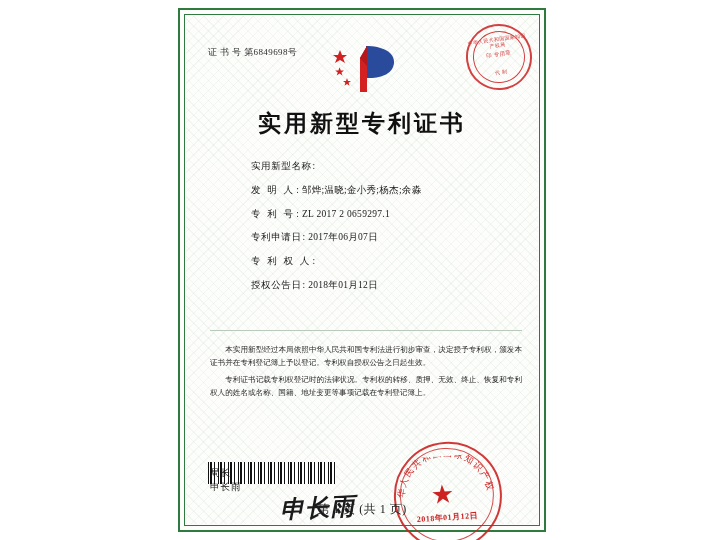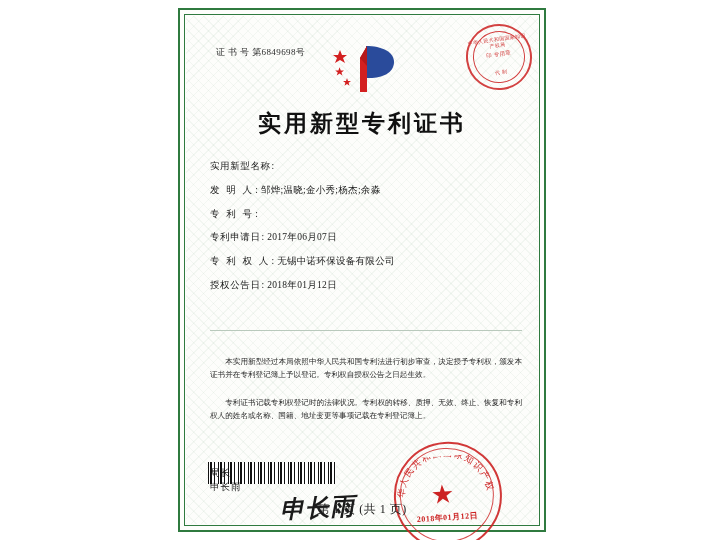--- a/index.html
+++ b/index.html
@@ -47,21 +47,21 @@
     bottom: 6px;
     background:
       repeating-linear-gradient(45deg, rgba(47,122,63,0.05) 0 1px, rgba(255,255,255,0) 1px 7px),
       repeating-linear-gradient(-45deg, rgba(47,122,63,0.05) 0 1px, rgba(255,255,255,0) 1px 7px);
     pointer-events: none;
   }
 
   
   .serial {
     position: absolute;
-    left: 36px;
+    left: 28px;
     top: 36px;
     font-size: 9px;
     color: #2b2b2b;
     letter-spacing: 0.4px;
     text-align: right;
   }
 
   
   .top-seal {
     position: absolute;
@@ -129,20 +129,21 @@
     align-items: flex-start;
     margin-bottom: 11px;
     font-size: 9.5px;
     color: #1a1a1a;
     line-height: 1.35;
   }
   .field-label {
     flex: 0 0 auto;
     letter-spacing: 2.2px;
     white-space: nowrap;
+    margin-left: 41px;
   }
   .field-label.wide { letter-spacing: 0.6px; }
   .field-sep {
     flex: 0 0 auto;
     padding: 0 3px 0 1px;
   }
   .field-value {
     flex: 1 1 auto;
     letter-spacing: 0.3px;
   }
@@ -162,21 +163,21 @@
     position: absolute;
     left: 30px;
     top: 330px;
     width: 312px;
     font-size: 7.6px;
     line-height: 1.65;
     color: #2a2a2a;
     text-align: justify;
   }
   .body-text p {
-    margin: 16px 0 5px 0;
+    margin: 4px 0 5px 0;
     text-indent: 15.2px;
   }
 
   
   .barcode {
     position: absolute;
     left: 28px;
     top: 452px;
     width: 128px;
     height: 22px;
@@ -321,30 +322,30 @@
         <span class="field-sep">:</span>
       </div>
       <div class="field-row">
         <span class="field-label">发 明 人</span>
         <span class="field-sep">:</span>
         <span class="field-value">邹烨;温晓;金小秀;杨杰;余淼</span>
       </div>
       <div class="field-row">
         <span class="field-label">专 利 号</span>
         <span class="field-sep">:</span>
+        <span class="field-value">ZL 2017 2 0659297.1</span>
       </div>
       <div class="field-row">
         <span class="field-label wide">专利申请日</span>
         <span class="field-sep">:</span>
         <span class="field-value">2017年06月07日</span>
       </div>
       <div class="field-row">
         <span class="field-label">专 利 权 人</span>
         <span class="field-sep">:</span>
-        <span class="field-value">无锡中诺环保设备有限公司</span>
       </div>
       <div class="field-row">
         <span class="field-label wide">授权公告日</span>
         <span class="field-sep">:</span>
         <span class="field-value">2018年01月12日</span>
       </div>
     </div>
 
     <div class="rule"></div>
 

